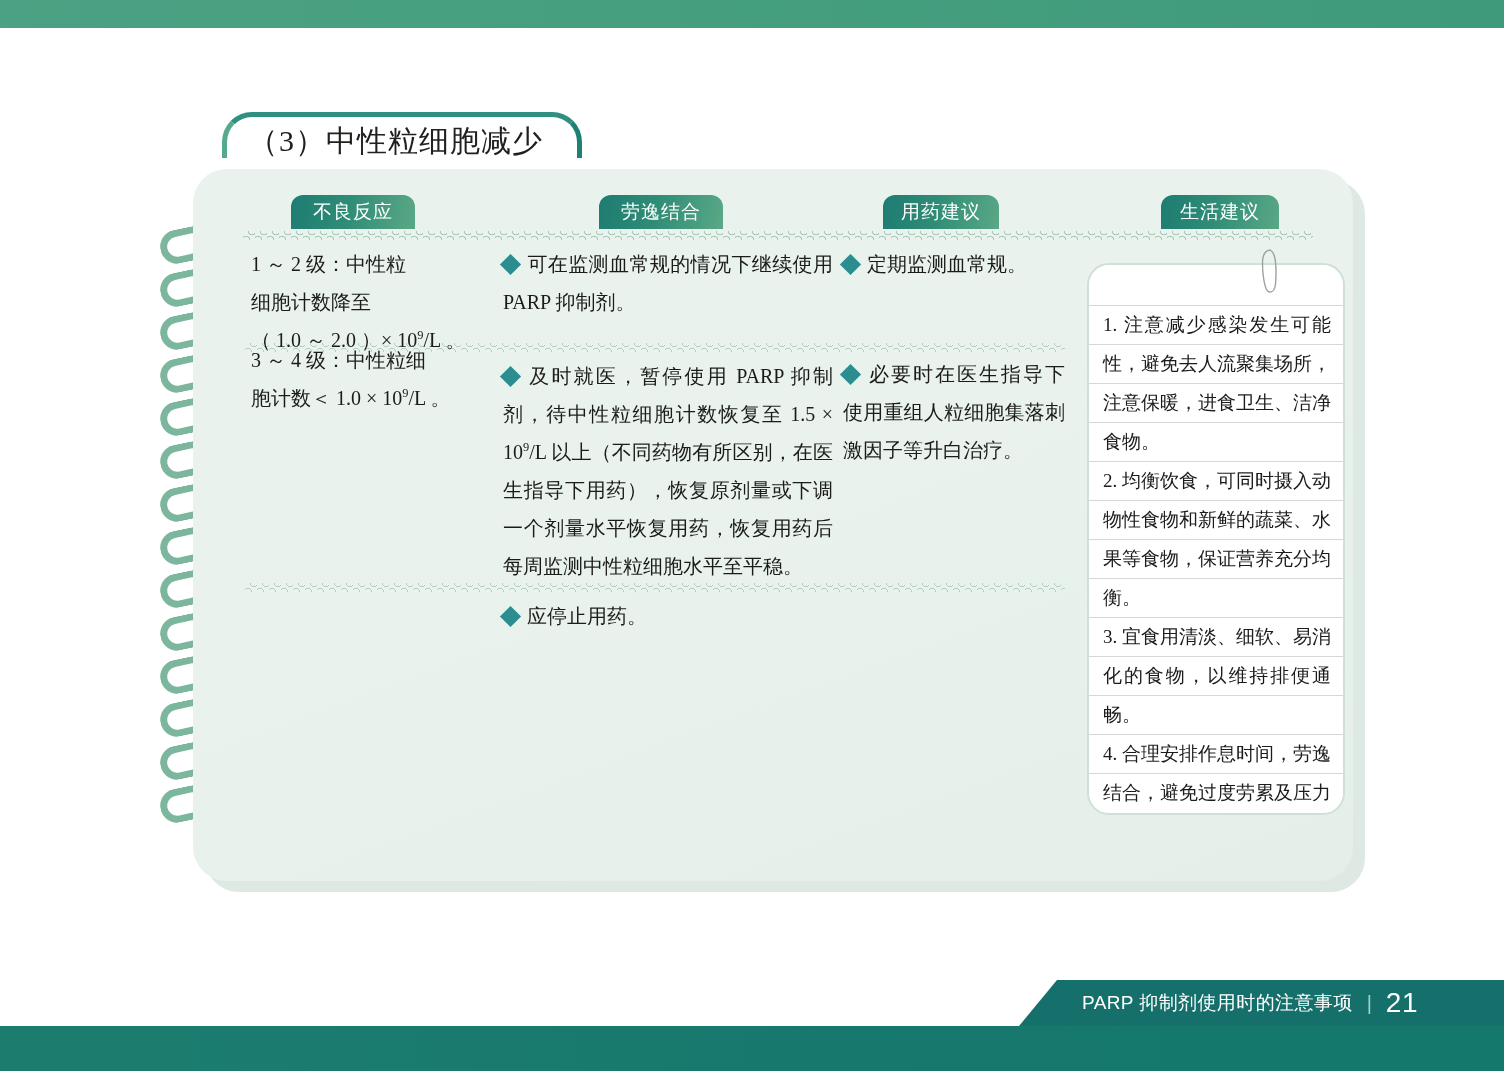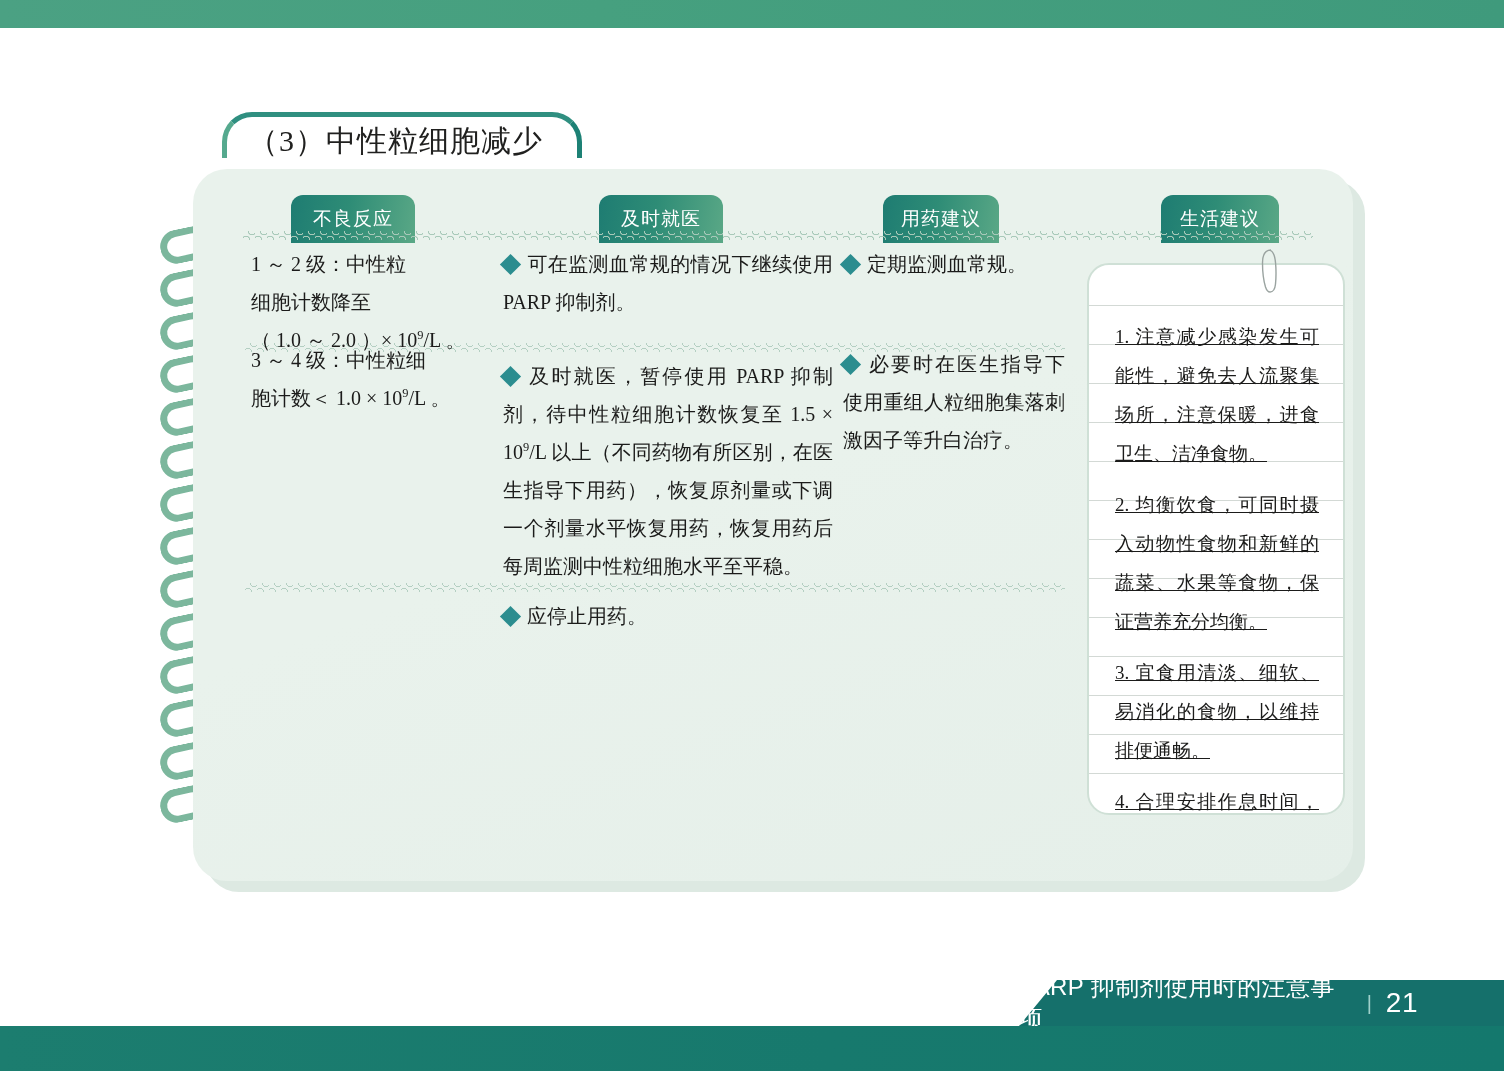--- a/index.html
+++ b/index.html
@@ -30,21 +30,21 @@
   .footer-bg{
     position:absolute;right:0;top:0;height:46px;width:485px;
     background:#15706b;
     clip-path:polygon(38px 0,485px 0,485px 46px,0 46px);
   }
   .footer-inner{
     position:relative;z-index:2;display:flex;align-items:center;
     gap:14px;padding-right:86px;color:#ffffff;
     font-family:"Liberation Sans","DejaVu Sans",sans-serif;
   }
-  .footer-title{font-size:24px;letter-spacing:.4px;}
+  .footer-title{font-size:19px;letter-spacing:.4px;}
   .footer-sep{color:#9fd0cb;font-size:20px;font-weight:300;}
   .footer-page{font-size:28px;letter-spacing:.5px;}
 
   
   .title-wrap{
     position:absolute;left:222px;top:112px;width:360px;height:50px;
   }
   .title-arc{
     position:absolute;left:0;top:0;width:360px;height:56px;
     border:5px solid #1d8175;
@@ -98,21 +98,21 @@
     background:radial-gradient(circle at 35% 32%,#5fa7a2 0%,#1f6a70 55%,#17545c 100%);
     border-radius:50%;
     transform:rotate(-12deg);
   }
 
   
   .tabs{
     position:absolute;left:0;top:26px;width:1160px;height:38px;
   }
   .tab{
-    position:absolute;top:0;height:48px;
+    position:absolute;top:0;height:34px;
     border-radius:12px 12px 0 0;
     background:linear-gradient(100deg,#1e7c72 0%,#2e8c76 45%,#5aa886 100%);
     color:#ffffff;
     display:flex;align-items:center;justify-content:center;
     font-size:19px;letter-spacing:1px;
     font-family:"Liberation Sans","DejaVu Sans",sans-serif;
   }
 
   
   .wave{
@@ -160,21 +160,21 @@
     position:absolute;left:0;top:40px;right:0;bottom:24px;
   }
   .np-line{
     position:absolute;left:0;right:0;height:1px;background:#d3d9d5;
   }
   .np-text{
     position:absolute;left:14px;top:40px;width:228px;
     font-size:19px;line-height:39px;color:#1b1b1a;
     font-family:"Liberation Serif","DejaVu Serif",serif;
   }
-  .np-text p{margin:12px;text-align:justify;text-align-last:left;text-decoration:underline;}
+  .np-text p{margin:0;text-align:justify;text-align-last:left;}
   .clip{
     position:absolute;left:1258px;top:246px;width:26px;height:48px;
     z-index:5;
   }
 </style>
 </head>
 <body>
 
 <div class="band-top"></div>
 <div class="band-bottom"></div>
@@ -241,21 +241,21 @@
       <div class="arc"></div>
       <div class="bead"></div>
     </div>
   </div>
 
 <div class="card-shadow"></div>
 <div class="card">
 
   <div class="tabs">
     <div class="tab" style="left:98px;width:124px;">不良反应</div>
-    <div class="tab" style="left:406px;width:124px;">及时就医</div>
+    <div class="tab" style="left:406px;width:124px;">劳逸结合</div>
     <div class="tab" style="left:690px;width:116px;">用药建议</div>
     <div class="tab" style="left:968px;width:118px;">生活建议</div>
   </div>
 
   <div class="wave wave-head" style="left:50px;top:62px;width:1070px;"></div>
 
   <div class="wave wave-row" style="left:52px;top:174px;width:820px;"></div>
   <div class="wave wave-row" style="left:52px;top:414px;width:820px;"></div>
 
   <div class="cell" style="left:58px;top:76px;width:232px;">
@@ -274,21 +274,21 @@
 
   <div class="cell" style="left:58px;top:172px;width:240px;">
     <p>3 ～ 4 级：中性粒细</p>
     <p><span>胞计数＜ 1.0 × 10</span><sup>9</sup><span>/L 。</span></p>
   </div>
 
   <div class="cell just" style="left:310px;top:188px;width:330px;">
     <p><span class="bullet"></span><span>及时就医，暂停使用 PARP 抑制剂，待中性粒细胞计数恢复至 1.5 × 10</span><sup>9</sup><span>/L 以上（不同药物有所区别，在医生指导下用药），恢复原剂量或下调一个剂量水平恢复用药，恢复用药后每周监测中性粒细胞水平至平稳。</span></p>
   </div>
 
-  <div class="cell just" style="left:650px;top:176px;width:222px;">
+  <div class="cell just" style="left:650px;top:188px;width:222px;font-family:Liberation Mono, monospace;">
     <p><span class="bullet"></span><span>必要时在医生指导下使用重组人粒细胞集落刺激因子等升白治疗。</span></p>
   </div>
 
 
   <div class="cell just" style="left:310px;top:428px;width:330px;">
     <p><span class="bullet"></span><span>应停止用药。</span></p>
   </div>
 
 </div>
 

